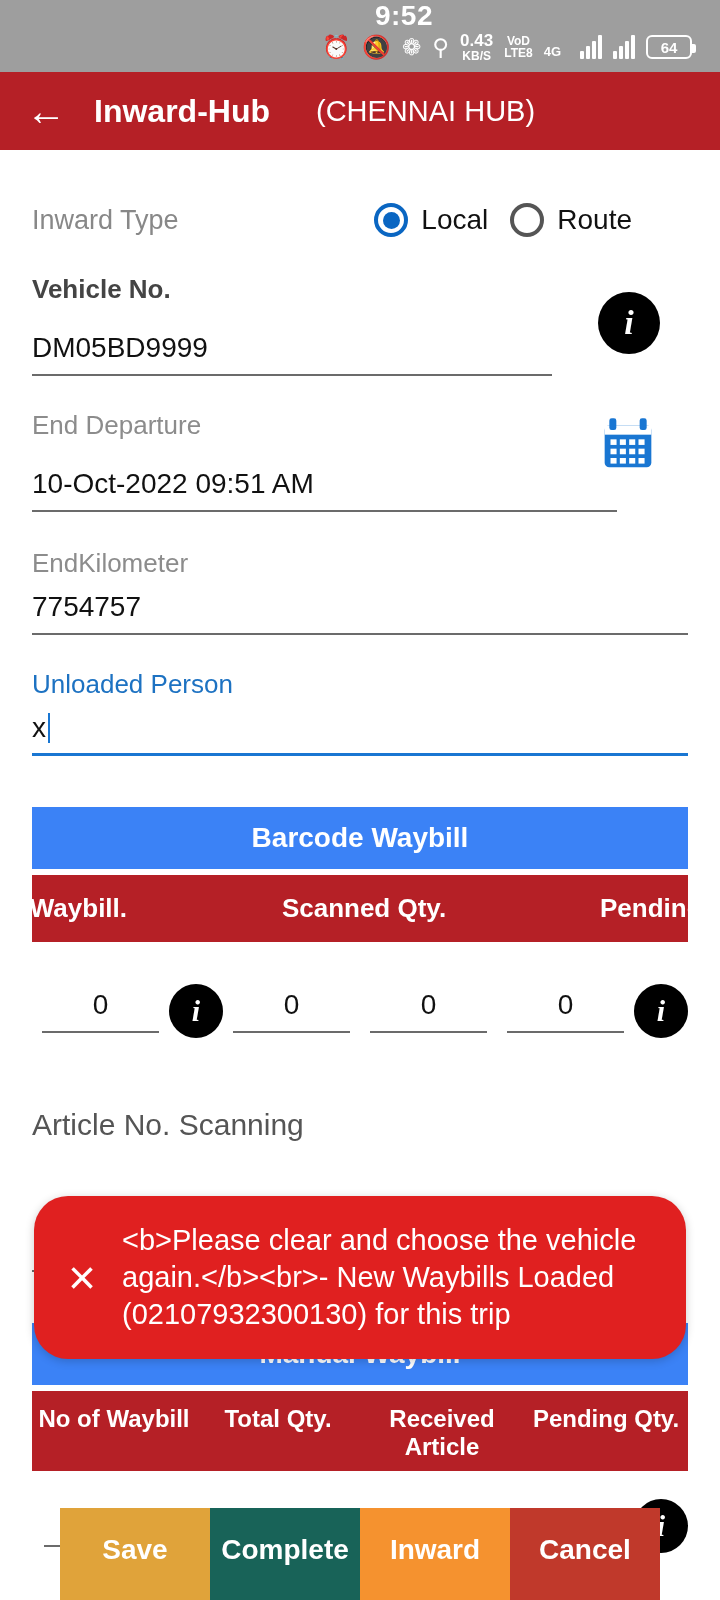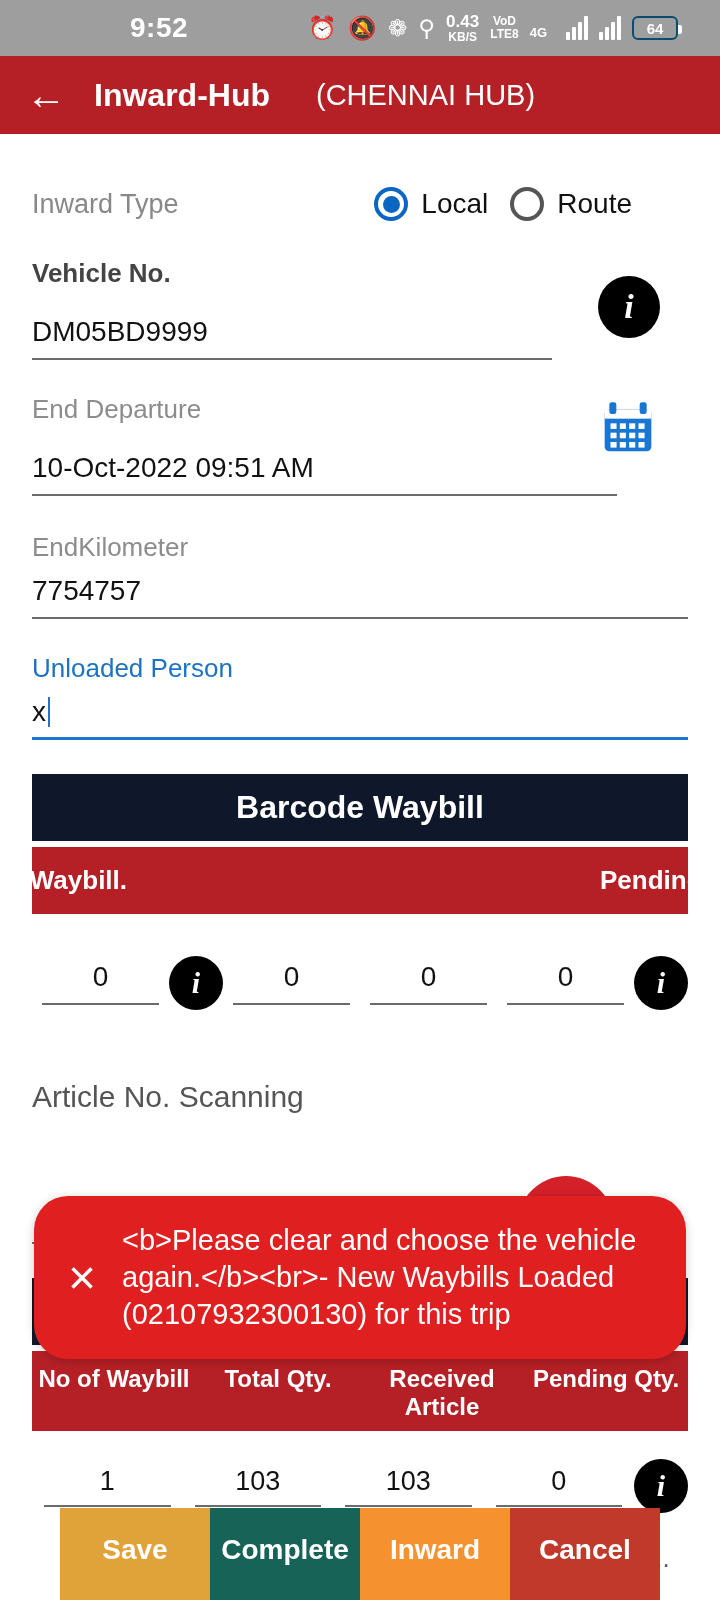--- a/index.html
+++ b/index.html
@@ -6,42 +6,42 @@
   html, body {
     width: 720px; height: 1600px;
     background: #ffffff;
     font-family: "Liberation Sans", sans-serif;
     overflow: hidden;
   }
   .screen { position: relative; width: 720px; height: 1600px; background: #fff; }
 
   
   .statusbar {
-    height: 56px; background: #9e9e9e; color: #fff;
-    display: flex; align-items: center; padding: 0 42px;
+    height: 72px; background: #9e9e9e; color: #fff;
+    display: flex; align-items: center; padding: 0 28px; flex-direction: column;
   }
   .status-time { font-size: 28px; font-weight: 600; letter-spacing: .5px; margin-left: 88px; }
   .status-right { margin-left: auto; display: flex; align-items: center; gap: 11px; }
   .sicon { font-size: 23px; line-height: 1; display: inline-block; }
   .kbs { text-align: center; line-height: 1.05; }
   .kbs .k1 { font-size: 17px; font-weight: 700; display: block; }
   .kbs .k2 { font-size: 12px; font-weight: 700; display: block; }
   .volte { text-align: center; line-height: 1.05; }
   .volte .v1 { font-size: 12px; font-weight: 700; display: block; }
   .volte .v2 { font-size: 12px; font-weight: 700; display: block; }
   .netgrp { display: flex; align-items: flex-end; gap: 18px; }
   .bars { display: flex; align-items: flex-end; gap: 2px; height: 24px; }
   .bars i { width: 4px; background: #fff; display: block; border-radius: 1px; }
   .bars i:nth-child(1) { height: 8px; }
   .bars i:nth-child(2) { height: 13px; }
   .bars i:nth-child(3) { height: 18px; }
   .bars i:nth-child(4) { height: 24px; }
   .g4 { font-size: 13px; font-weight: 700; margin-right: 1px; }
   .battery {
-    width: 46px; height: 24px; border: 2px solid #0c4a6e; border-radius: 6px;
+    width: 46px; height: 24px; border: 2px solid #ffffff; border-radius: 6px;
     position: relative; display: flex; align-items: center; justify-content: center;
     font-size: 15px; font-weight: 700;
   }
   .battery::after {
     content: ""; position: absolute; right: -6px; top: 7px; width: 4px; height: 9px;
     background: #fff; border-radius: 0 2px 2px 0;
   }
 
   
   .appbar {
@@ -91,22 +91,22 @@
     font-family: "Liberation Serif", serif; font-style: italic; font-weight: 700; font-size: 34px;
   }
   .info-vehicle { right: 28px; top: 18px; }
 
   .cal-icon {
     position: absolute; right: 32px; top: 6px; width: 56px; height: 56px;
   }
 
   
   .sec-bar {
-    background: #0f172a; color: #fff; text-align: center;
-    font-size: 32px; font-weight: 700; padding: 15px 0; margin-top: 34px;
+    background: #3b82f6; color: #fff; text-align: center;
+    font-size: 28px; font-weight: 700; padding: 15px 0; margin-top: 51px;
   }
   .tbl-head {
     background: #b52026; color: #fff; display: flex; align-items: center;
     font-size: 26px; font-weight: 700; padding: 18px 0; margin-top: 6px;
   }
   .tbl-head span { flex: 1; text-align: center; white-space: nowrap; }
   .tbl-head.clip { overflow: hidden; }
   .tbl-head.clip span:first-child { text-align: left; margin-left: -34px; }
   .tbl-head.clip span:last-child { text-align: right; margin-right: -42px; }
 
@@ -277,20 +277,21 @@
     <div class="field" style="margin-top:34px;">
       <div class="field-label blue">Unloaded Person</div>
       <div class="field-value focus" style="margin-top:12px;">
         <span>x</span><span class="caret"></span>
       </div>
     </div>
 
     <div class="sec-bar">Barcode Waybill</div>
     <div class="tbl-head clip">
       <span>of Waybill.</span>
+      <span>Scanned Qty.</span>
       <span>Pending Q</span>
     </div>
     <div class="cells">
       <span class="cell">0</span>
       <span class="cell-ic">i</span>
       <span class="cell">0</span>
       <span class="cell">0</span>
       <span class="cell">0</span>
       <span class="cell-ic">i</span>
     </div>

